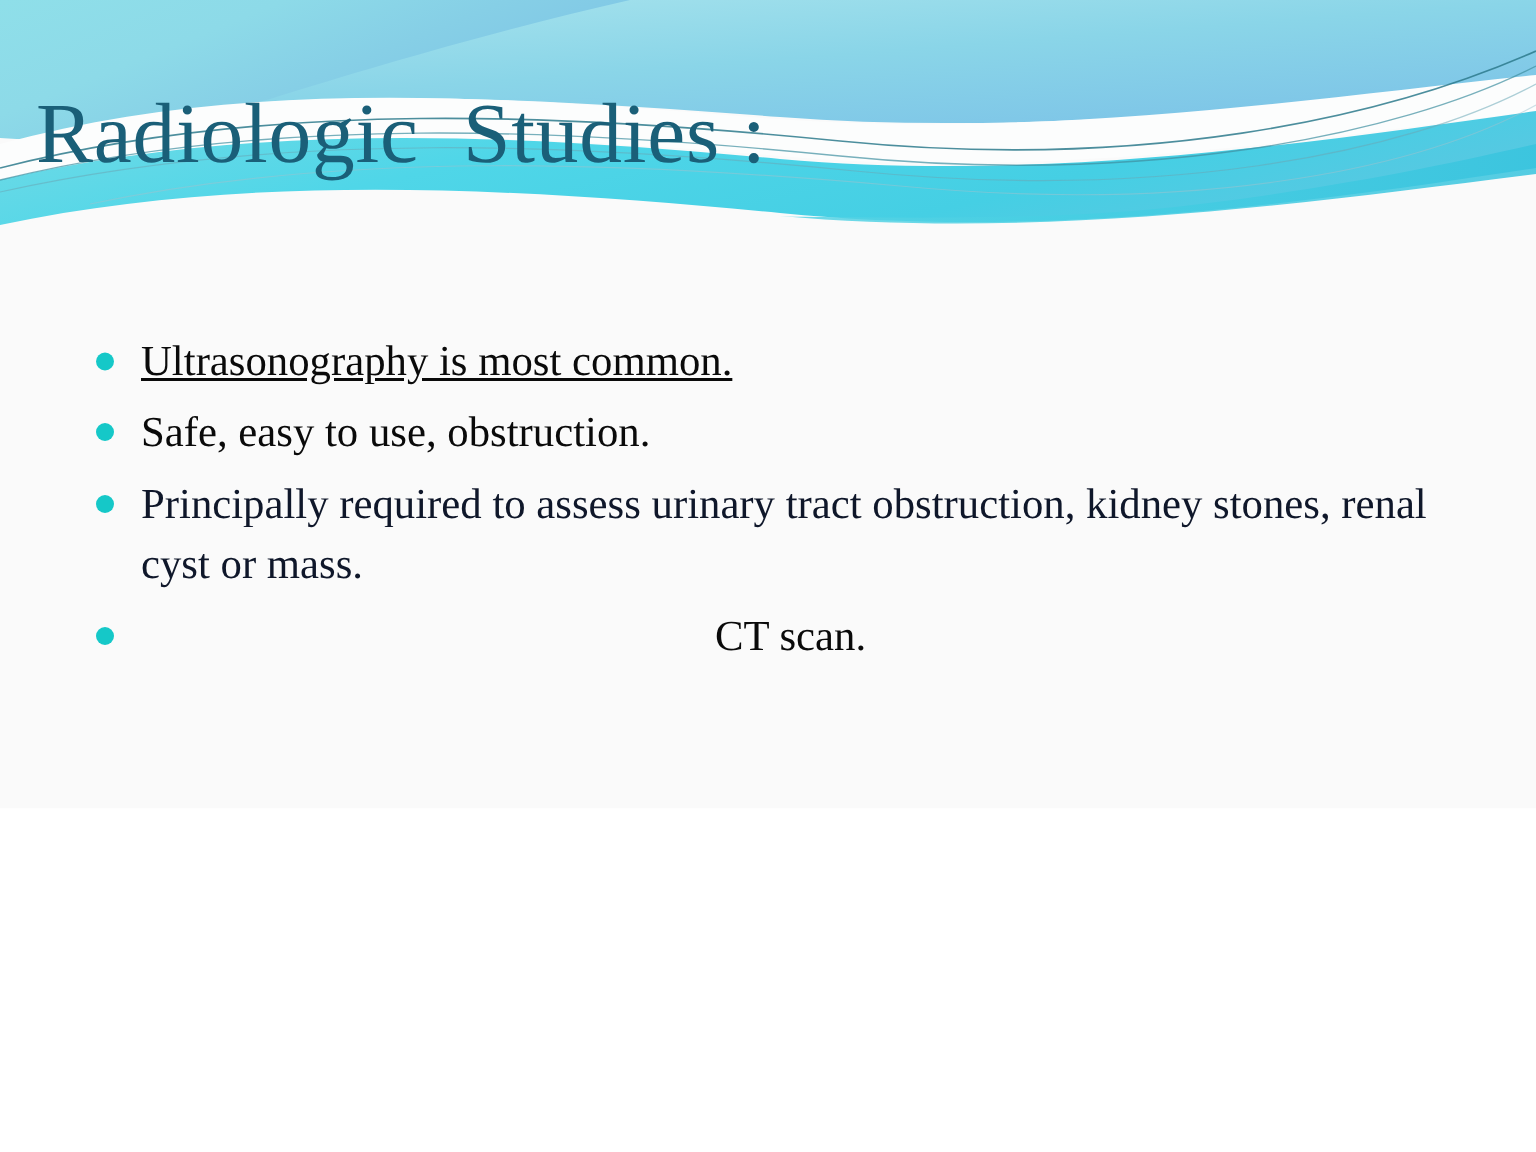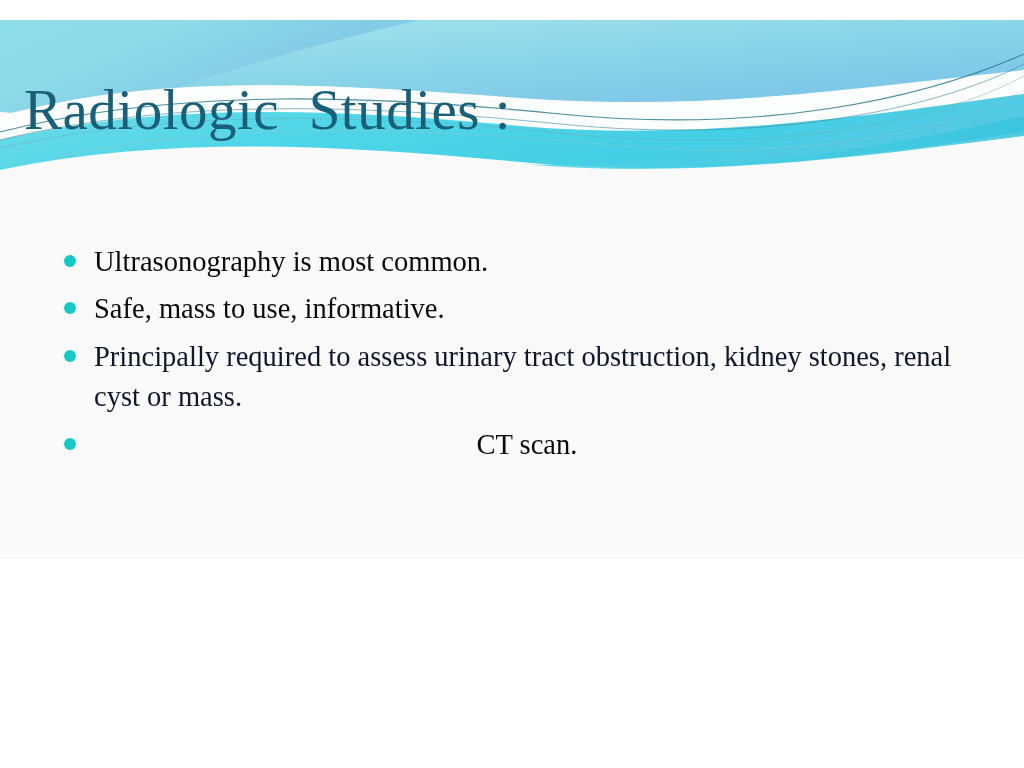--- a/index.html
+++ b/index.html
@@ -8,21 +8,20 @@
     padding: 0;
     background: #ffffff;
   }
   #slide {
     position: relative;
     width: 1024px;
     height: 539px;
     overflow: hidden;
     background: #fafafa;
     font-family: "Liberation Serif", "DejaVu Serif", serif;
-    margin-top: 20px;
   }
   
   #wave-header {
     position: absolute;
     top: 0;
     left: 0;
     width: 1024px;
     height: 200px;
     pointer-events: none;
   }
@@ -129,27 +128,27 @@
       <path fill="none" stroke="#6aa8b6" stroke-width="0.8" opacity="0.55" d="M0,128 C190,86 390,96 570,114 C770,134 935,104 1024,56"></path>
       <path fill="none" stroke="#9ec4cf" stroke-width="0.8" opacity="0.5" d="M60,136 C230,100 420,108 600,124 C790,142 940,116 1024,70"></path>
 
       <path fill="#fafafa" d="M0,152 C170,118 350,128 520,144 C700,160 880,134 1024,116 L1024,200 L0,200 Z"></path>
     </svg>
   </div>
 
   <h1 id="slide-title" style="color: rgb(26, 95, 120);">Radiologic  Studies :</h1>
 
   <ul id="bullet-list">
-    <li class="bullet-item" style="color: rgb(10, 10, 10);">
+    <li class="bullet-item" style="color: rgb(10, 10, 10); text-decoration: underline;">
       <span class="bullet-marker" style="background: rgb(21, 200, 200);"></span>
       <span class="bullet-text">Ultrasonography is most common.</span>
     </li>
     <li class="bullet-item" style="color: rgb(10, 10, 10);">
       <span class="bullet-marker" style="background: rgb(21, 200, 200);"></span>
-      <span class="bullet-text">Safe, mass to use, informative.</span>
+      <span class="bullet-text">Safe, easy to use, obstruction.</span>
     </li>
     <li class="bullet-item" style="color: #0f172a;">
       <span class="bullet-marker" style="background: rgb(21, 200, 200);"></span>
       <span class="bullet-text">Principally required to assess urinary tract obstruction, kidney stones, renal cyst or mass.</span>
     </li>
     <li class="bullet-item" style="color: rgb(10, 10, 10); text-align: center;">
       <span class="bullet-marker" style="background: rgb(21, 200, 200);"></span>
       <span class="bullet-text">CT scan.</span>
     </li>
   </ul>

